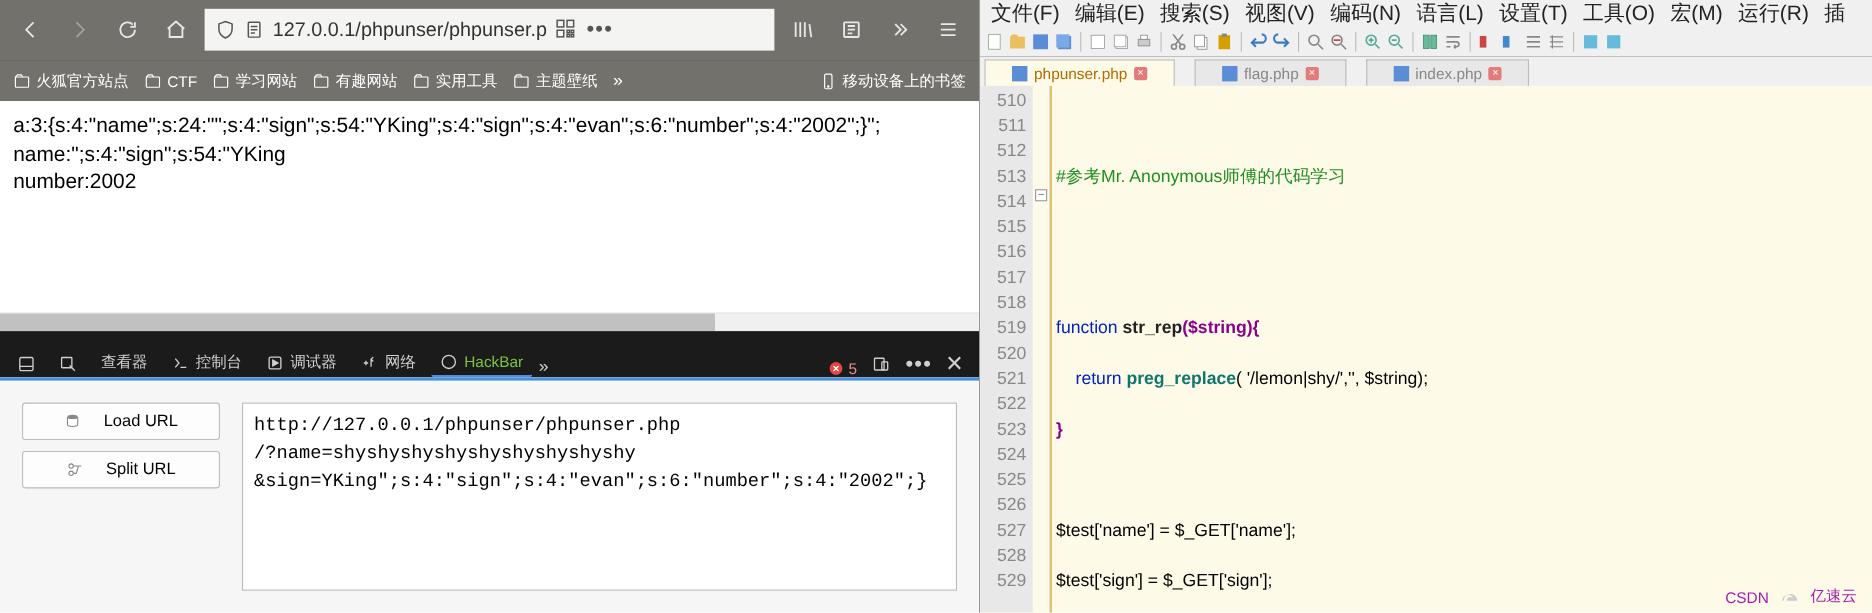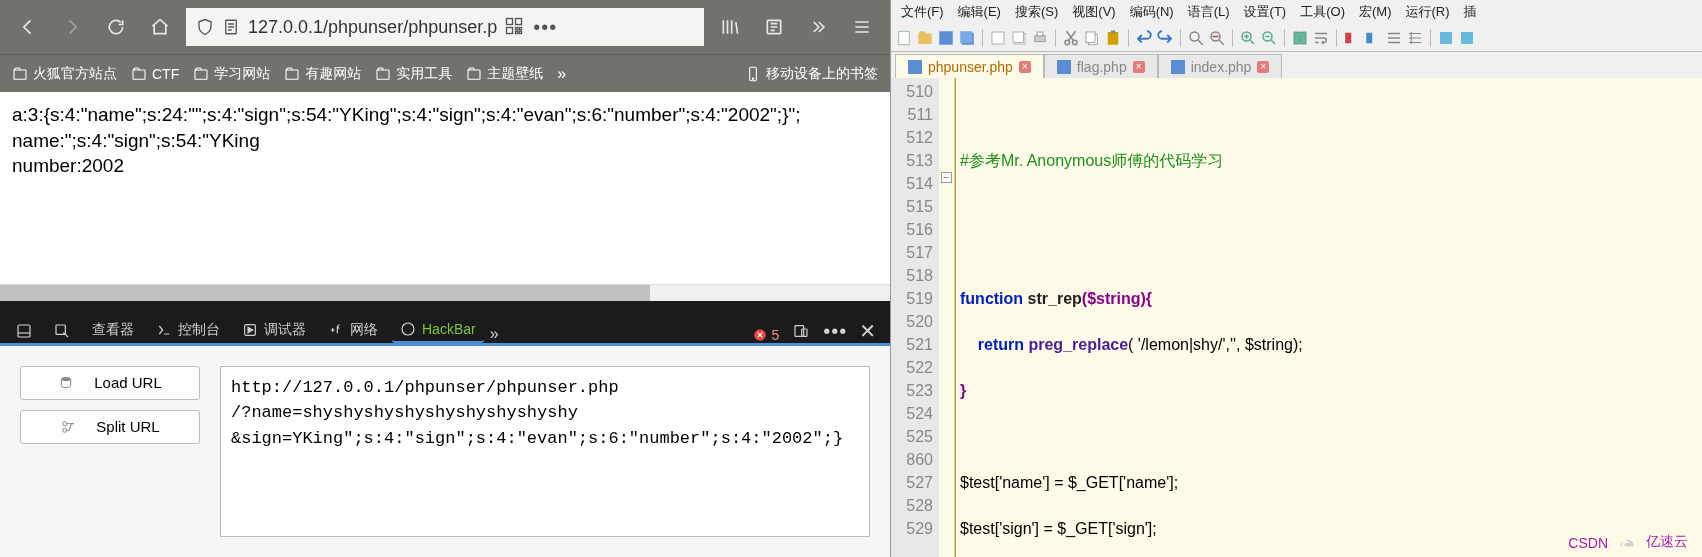--- a/index.html
+++ b/index.html
@@ -27,41 +27,41 @@
 .hackbar-label{color:#7fc23f;font-weight:500}
 .err{display:flex;align-items:center;gap:4px;margin-left:auto}
 .dt-close{color:#d0d0d0;font-size:20px;padding:0 6px;cursor:pointer}
 .hackbar{flex:1;background:#f6f6f6;padding:20px;display:flex;gap:20px;border-top:3px solid #4a90d9}
 .hb-btns{display:flex;flex-direction:column;gap:10px;width:180px}
 .hb-btn{height:34px;border:1px solid #bcbcbc;background:#fdfdfd;border-radius:3px;display:flex;align-items:center;justify-content:center;gap:20px;font-size:15px;cursor:pointer}
 .hb-btn svg{width:16px;height:16px}
 .hb-ta{flex:1;border:1px solid #bbb;background:#fff;padding:8px 10px;font-size:17px;line-height:1.5;font-family:Liberation Mono, monospace;resize:none;overflow-y:scroll}
 
 .editor{flex:1;height:557px;display:flex;flex-direction:column;background:#fdfae8;border-left:1px solid #999;position:relative}
-.menubar{height:24px;background:#f0f0f0;display:flex;align-items:center;padding:0 4px;font-size:13px;color:#222;gap:2px}
+.menubar{height:24px;background:#f0f0f0;display:flex;align-items:center;padding:0 4px;font-size:19px;color:#222;gap:2px}
 .mitem{padding:2px 6px;cursor:pointer}
 .tbar{height:28px;background:#f0f0f0;display:flex;align-items:center;padding:0 4px;gap:3px;border-bottom:1px solid #bbb}
 .ticon{width:18px;height:18px;display:inline-block}
 .tsep{width:1px;height:18px;background:#bbb;margin:0 3px}
 .tabs{height:26px;background:#f0f0f0;display:flex;align-items:flex-end;padding:0 4px}
-.tab{height:24px;padding:0 12px;display:flex;align-items:center;gap:6px;font-family:Consolas,monospace;font-size:14px;background:#e8e8e8;border:1px solid #bbb;border-bottom:none;margin-right:0;cursor:pointer}
+.tab{height:24px;padding:0 24px;display:flex;align-items:center;gap:6px;font-family:Consolas,monospace;font-size:14px;background:#e8e8e8;border:1px solid #bbb;border-bottom:none;margin-right:18px;cursor:pointer}
 .tab.active{background:#fdfae8;color:#b36b00}
 .tab.inactive{color:#888}
 .tab-x{width:12px;height:12px;background:#e37b7b;color:#fff;font-size:10px;display:flex;align-items:center;justify-content:center;border-radius:2px}
 .disk{width:14px;height:14px;background:#5a8dd6}
 .codearea{flex:1;display:flex;overflow:hidden;font-family:Consolas,"Courier New",monospace;font-size:16px}
 .gutter{width:48px;background:#e8e8e8;color:#888;text-align:right;padding:2px 6px 0 0;line-height:23px}
 .foldcol{width:16px;background:#fdfae8;border-right:1px solid #ccc;position:relative}
 .foldmark{position:absolute;left:2px;width:11px;height:11px;border:1px solid #999;background:#fff;font-size:10px;line-height:9px;text-align:center;color:#666}
 .code{flex:1;padding:2px 8px 0 4px;line-height:23px;white-space:pre;position:relative;border-left:1px solid #d4a000}
 .c-comment{color:#1f8f1f}
-.c-kw{color:#0020c0;font-weight:bold}
+.c-kw{color:#0020c0;font-weight:normal}
 .c-fn{color:#222;font-weight:bold}
 .c-op{color:#8b008b;font-weight:bold}
-.c-builtin{color:#4c1d95;font-weight:bold}
+.c-builtin{color:#0f766e;font-weight:bold}
 .watermark{position:absolute;right:14px;bottom:6px;display:flex;align-items:flex-end;gap:8px;color:#a21caf;font-size:14px;font-family:Arial}
 .watermark svg{width:22px;height:18px;fill:#ccc}
 </style>
 </head>
 <body>
 
 <div class="browser">
   <div class="navbar">
     <div class="nav-btn">
         <svg viewBox="0 0 24 24">
@@ -408,21 +408,21 @@
         <div>516</div>
         <div>517</div>
         <div>518</div>
         <div>519</div>
         <div>520</div>
         <div>521</div>
         <div>522</div>
         <div>523</div>
         <div>524</div>
         <div>525</div>
-        <div>860</div>
+        <div>526</div>
         <div>527</div>
         <div>528</div>
         <div>529</div>
       </div>
     <div class="foldcol">
       <div class="foldmark" style="top:94px">−</div>
     </div>
     <div class="code">
 <div> </div>
 <div class="c-comment">#参考Mr. Anonymous师傅的代码学习</div>

